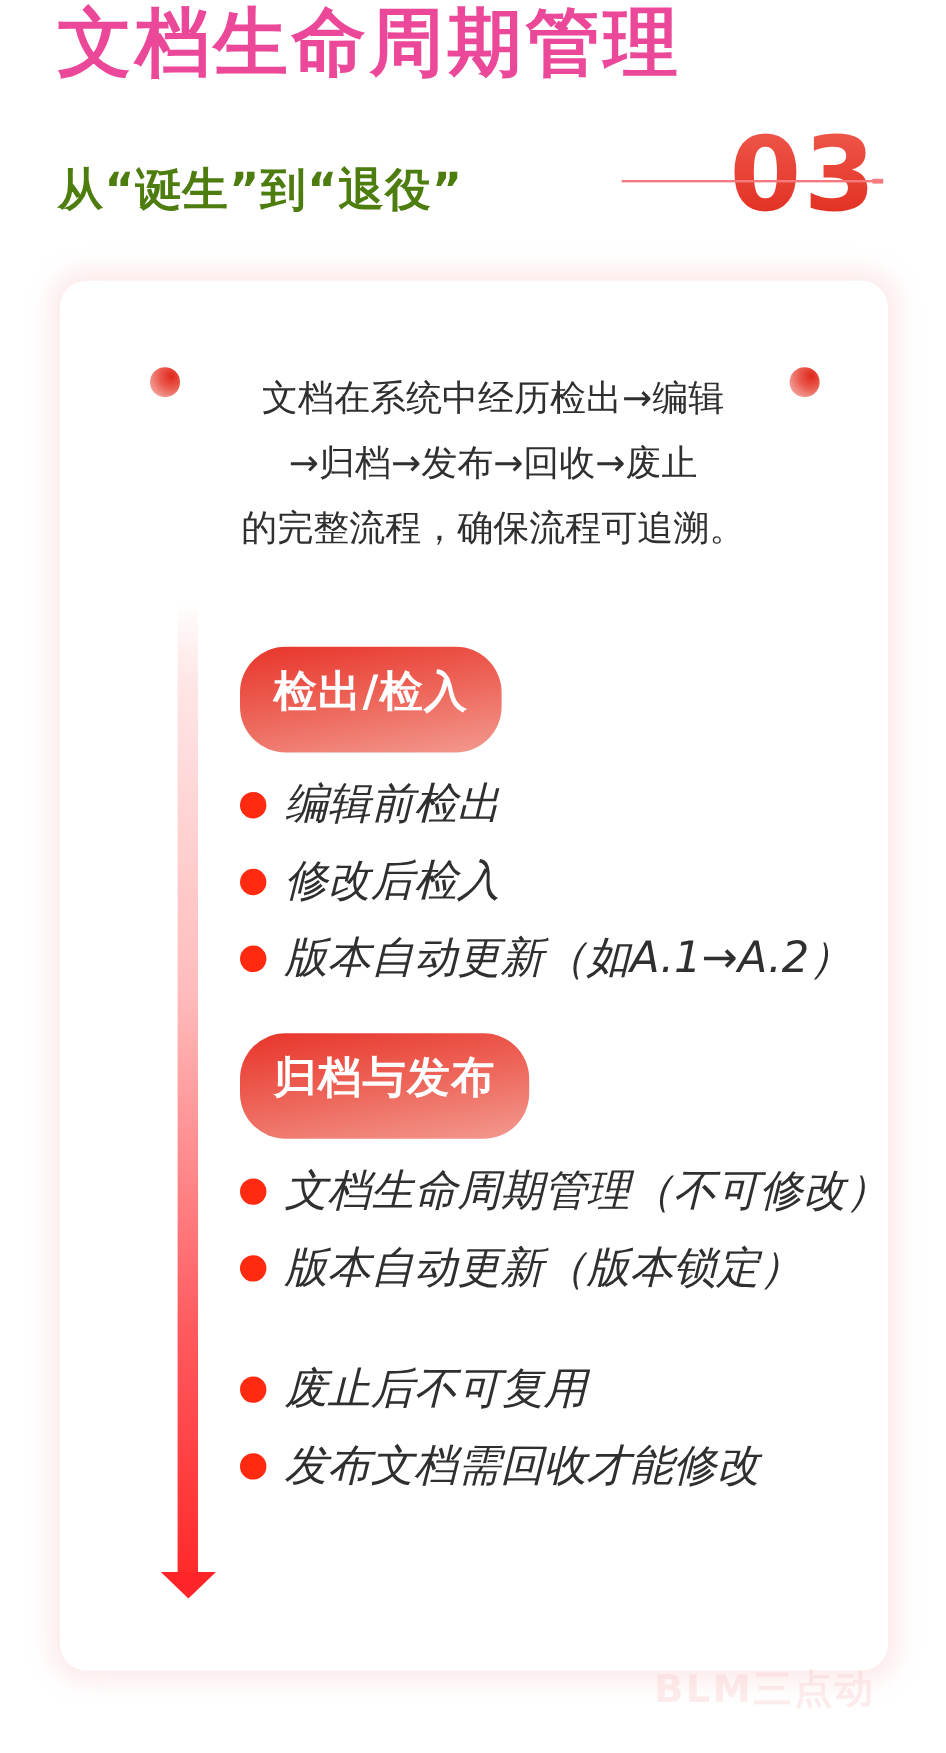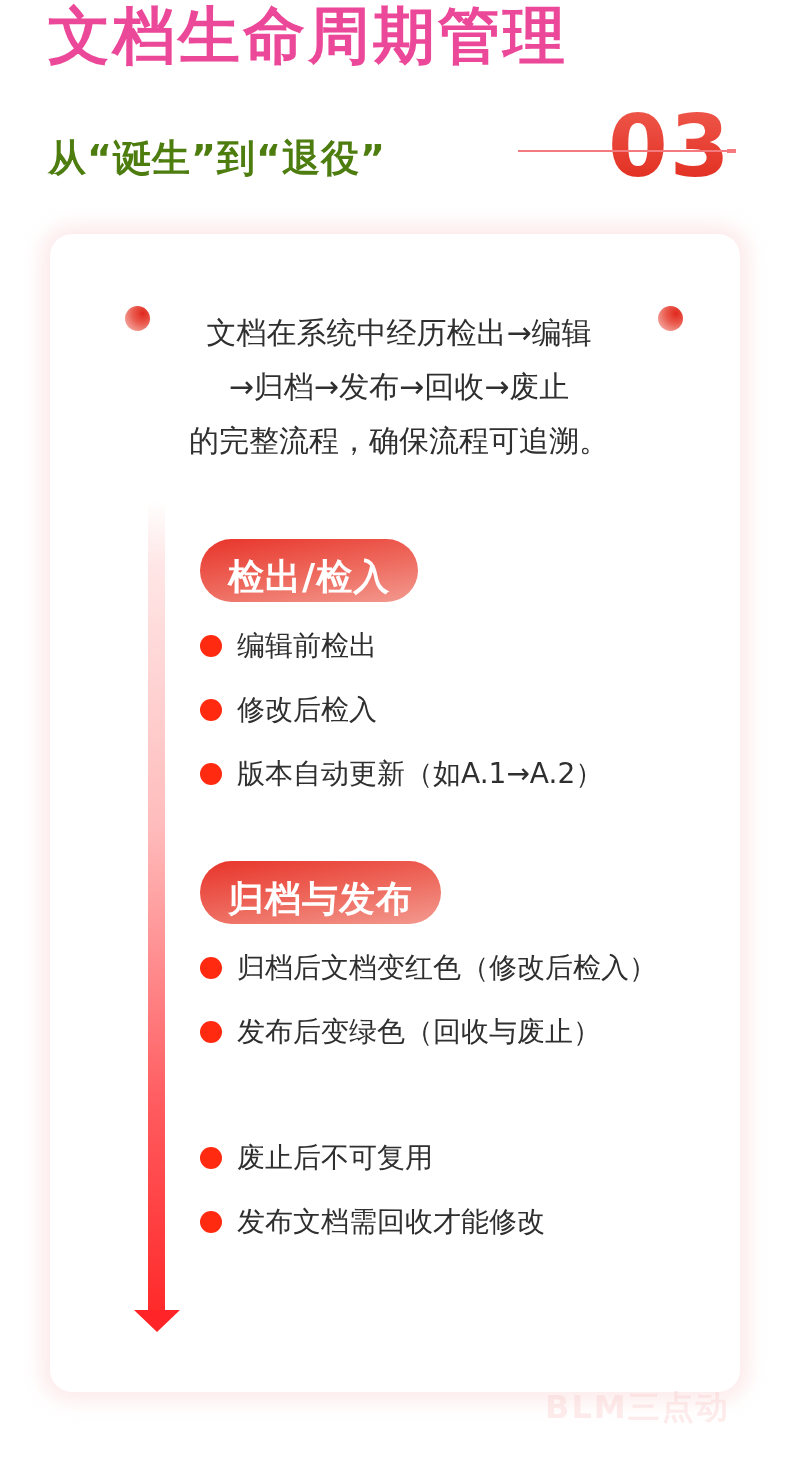--- a/index.html
+++ b/index.html
@@ -72,21 +72,21 @@
     left: 50px;
     top: 234px;
     width: 690px;
     height: 1158px;
     background: #ffffff;
     border-radius: 22px;
     box-shadow: 0 0 18px 10px rgba(250, 200, 200, 0.35);
   }
   .intro {
     position: absolute;
-    left: 4px;
+    left: 16px;
     top: 72px;
     width: 690px;
     text-align: center;
     font-size: 30px;
     color: #2f2f2f;
     line-height: 54px;
   }
   .intro-line {
     display: block;
     white-space: nowrap;
@@ -119,39 +119,40 @@
     border-right: 23px solid transparent;
     border-top: 22px solid #ff2428;
   }
 
   .section {
     position: absolute;
     left: 150px;
   }
   .pill {
     display: inline-block;
-    height: 63px;
+    height: 88px;
     line-height: 76px;
     padding: 0 28px;
     border-radius: 38px;
     color: #ffffff;
     font-size: 36px;
     font-weight: bold;
     letter-spacing: 1px;
     white-space: nowrap;
     background: linear-gradient(170deg, #e8342a 0%, #ee6a5e 55%, #f39a90 100%);
   }
   .bullet {
     position: relative;
     height: 64px;
     line-height: 64px;
-    font-size: 28px;
+    font-size: 36px;
     color: #2f2f2f;
     white-space: nowrap;
     padding-left: 37px;
+    font-style: italic;
   }
   .bullet-dot {
     position: absolute;
     left: 0;
     top: 21px;
     width: 22px;
     height: 22px;
     border-radius: 50%;
     background: #ff2a10;
   }
@@ -207,25 +208,25 @@
         <span>版本自动更新（如A.1→A.2）</span>
       </div>
     </div>
   </div>
 
   <div class="section" style="top: 627px;">
     <div class="pill">归档与发布</div>
     <div class="bullets">
       <div class="bullet">
         <span class="bullet-dot"></span>
-        <span>归档后文档变红色（修改后检入）</span>
-      </div>
-      <div class="bullet">
-        <span class="bullet-dot"></span>
-        <span>发布后变绿色（回收与废止）</span>
+        <span>文档生命周期管理（不可修改）</span>
+      </div>
+      <div class="bullet">
+        <span class="bullet-dot"></span>
+        <span>版本自动更新（版本锁定）</span>
       </div>
     </div>
   </div>
 
   <div class="section" style="top: 880px;">
     <div class="bullets">
       <div class="bullet">
         <span class="bullet-dot"></span>
         <span>废止后不可复用</span>
       </div>

